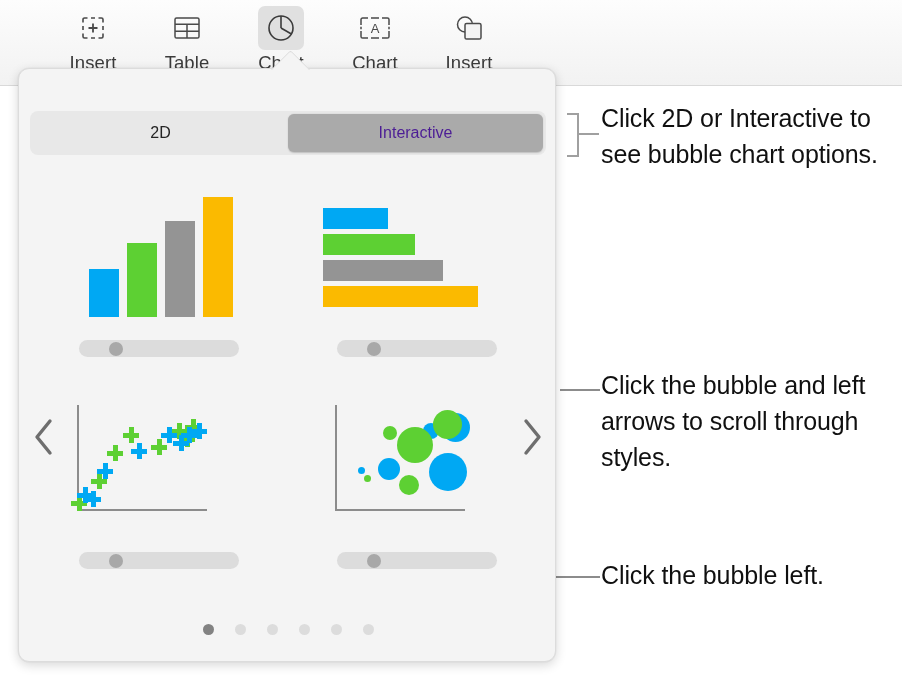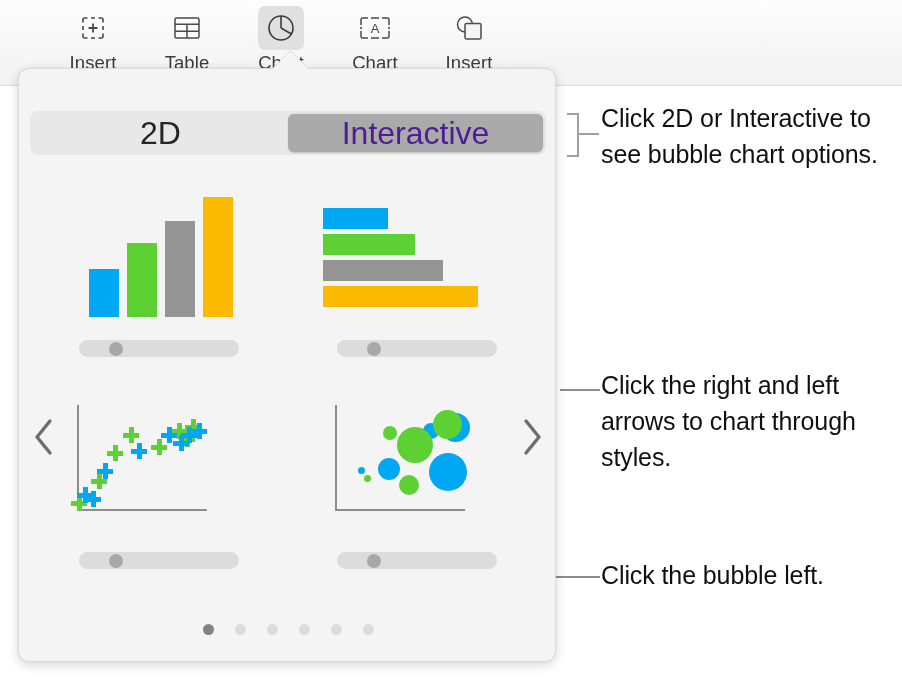--- a/index.html
+++ b/index.html
@@ -111,21 +111,21 @@
     align-items: center;
     box-sizing: border-box;
     padding: 3px;
   }
   .seg {
     flex: 1;
     height: 38px;
     display: flex;
     align-items: center;
     justify-content: center;
-    font-size: 32px;
+    font-size: 16px;
     color: #252525;
     border-radius: 6px;
     position: relative;
     cursor: default;
   }
   .seg.divider::before {
     content: "";
     position: absolute;
     left: 0;
     top: 8px;
@@ -462,14 +462,14 @@
 
 </div>
 
 <div id="bracket-1"></div>
 <div id="bracket-1-stem"></div>
 <div id="leader-2"></div>
 <div id="leader-3-v"></div>
 <div id="leader-3-h"></div>
 
 <div class="callout" id="callout-1">Click 2D or Interactive to see bubble chart options.</div>
-<div class="callout" id="callout-2">Click the right and left arrows to chart through styles.</div>
+<div class="callout" id="callout-2">Click the bubble and left arrows to scroll through styles.</div>
 <div class="callout" id="callout-3">Click the bubble left.</div>
 
 </body></html>

